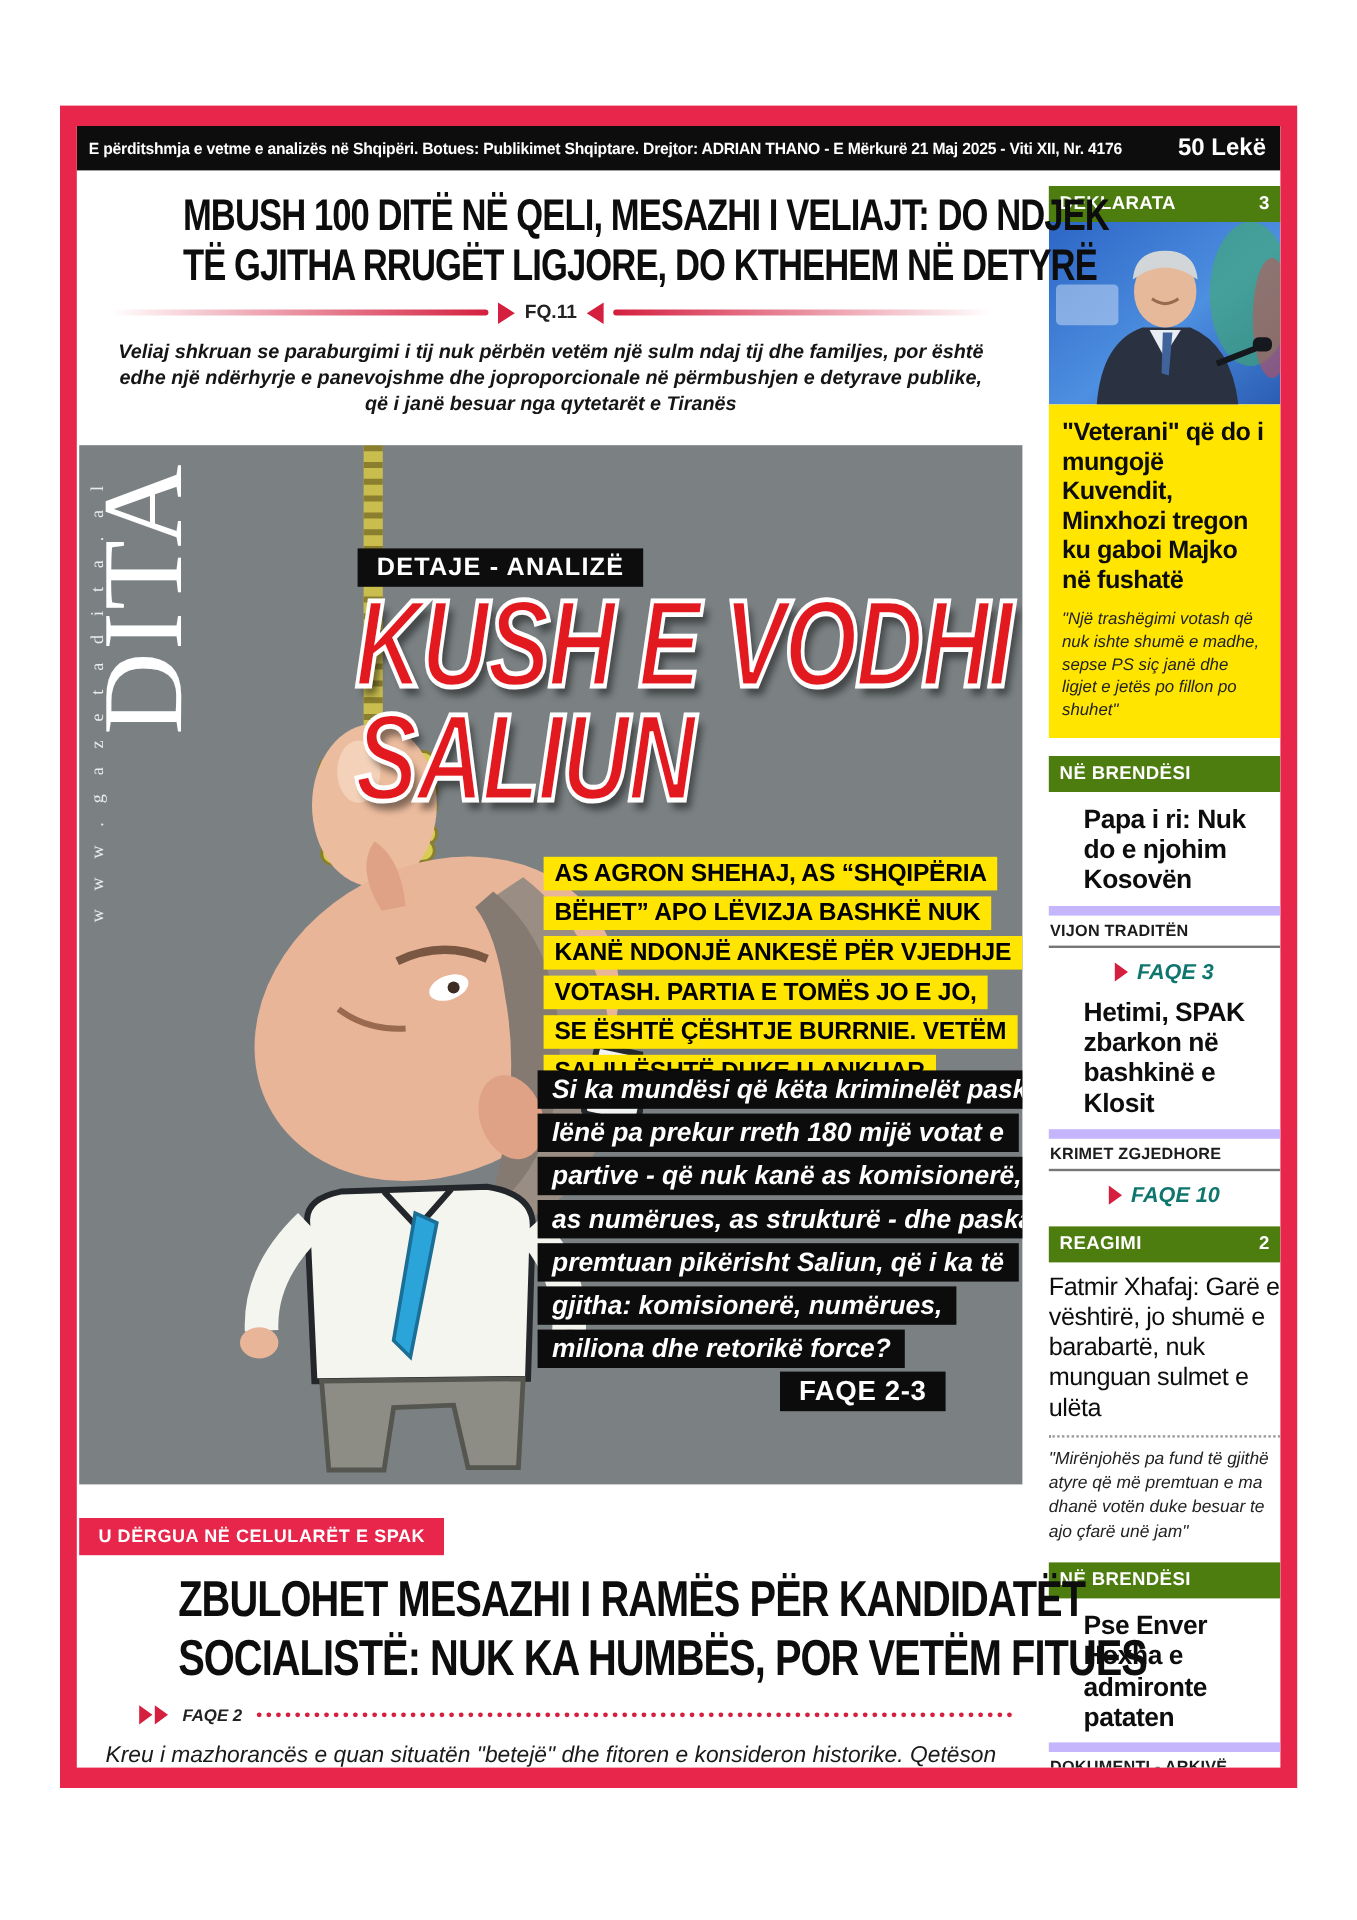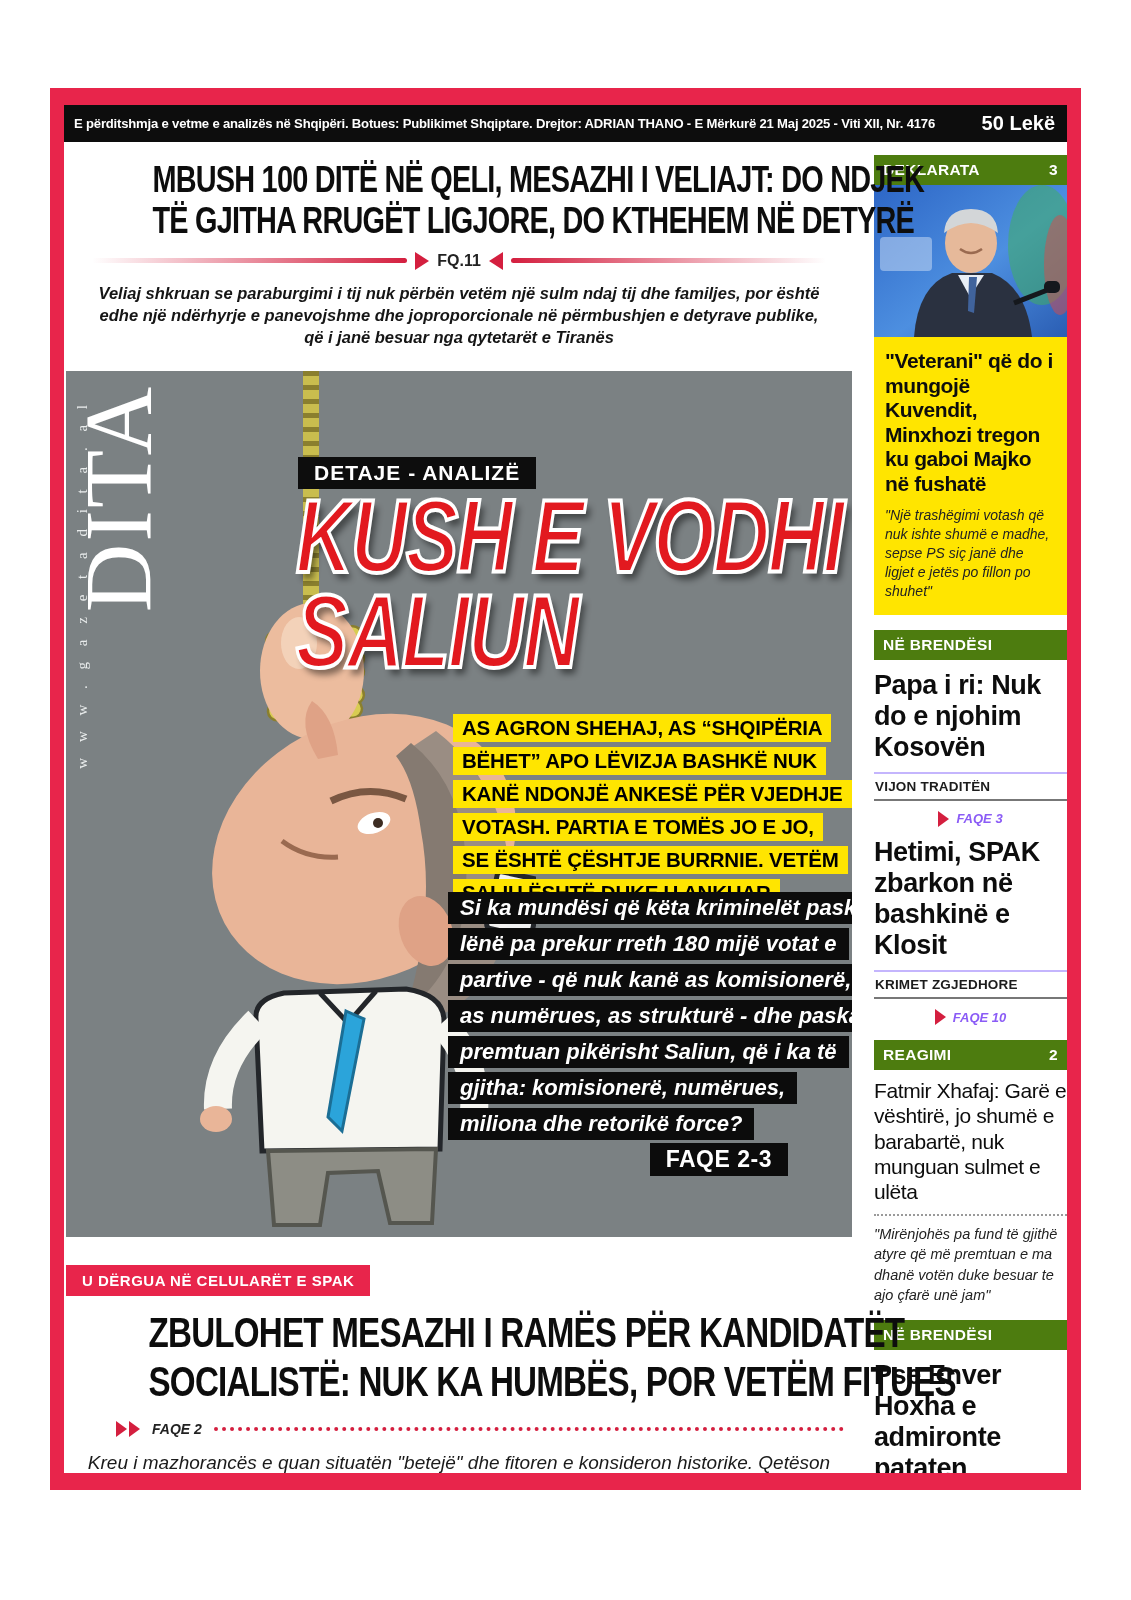--- a/index.html
+++ b/index.html
@@ -54,25 +54,25 @@
   .deck2 { font-style:italic; font-weight:500; font-size:19px; line-height:1.45; text-align:center; padding:12px 14px 0; color:#1a1a1a; }
 
   
   .sbar { background:#4d7c0f; color:#fff; display:flex; justify-content:space-between; align-items:center; font-weight:700; font-size:15.5px; letter-spacing:.3px; padding:6px 9px; }
   .sec { margin-bottom:15px; }
   .sphoto { display:block; width:100%; }
   .ybox { background:#ffe500; padding:12px 11px 14px; }
   .ybox-title { font-weight:700; font-size:21px; line-height:1.17; color:#0d0d0d; letter-spacing:-0.4px; }
   .ybox-quote { margin-top:10px; font-style:italic; font-weight:500; font-size:14px; line-height:1.35; color:#222; }
   .story { margin-top:10px; }
-  .story-title { font-weight:700; font-size:27px; line-height:1.15; letter-spacing:-0.4px; color:#0d0d0d; }
-  .kicker { margin-top:9px; border-top:2px solid #c4b5fd; border-bottom:2px solid #777; padding:5px 1px; font-weight:700; font-size:13.5px; letter-spacing:.2px; color:#1c1c1c; }
+  .story-title { font-weight:700; font-size:22px; line-height:1.15; letter-spacing:-0.4px; color:#0d0d0d;margin-left:29px; }
+  .kicker { margin-top:9px; border-top:8px solid #c4b5fd; border-bottom:2px solid #777; padding:5px 1px; font-weight:700; font-size:13.5px; letter-spacing:.2px; color:#1c1c1c; }
   .faqe-row { display:flex; align-items:center; justify-content:center; gap:7px; margin:10px 0 6px; }
   .faqe-row .chev { border-left-color:#d41f3f; }
-  .faqe-row .lbl { font-style:italic; font-weight:700; font-size:13px; color:#8b5cf6; }
+  .faqe-row .lbl { font-style:italic; font-weight:700; font-size:18px; color:#0f766e; }
   .dotrule { border-top:2px dotted #9a9a9a; margin:10px 0 8px; }
   .squote { font-style:italic; font-weight:500; font-size:14.5px; line-height:1.4; color:#222; }
   .s-title-lg { font-weight:400; font-size:21px; line-height:1.2; letter-spacing:-0.4px; margin-top:8px; color:#0d0d0d; }
 </style>
 </head>
 <body>
 
 <div class="page">
   <div class="frame">
     <div class="inner">

